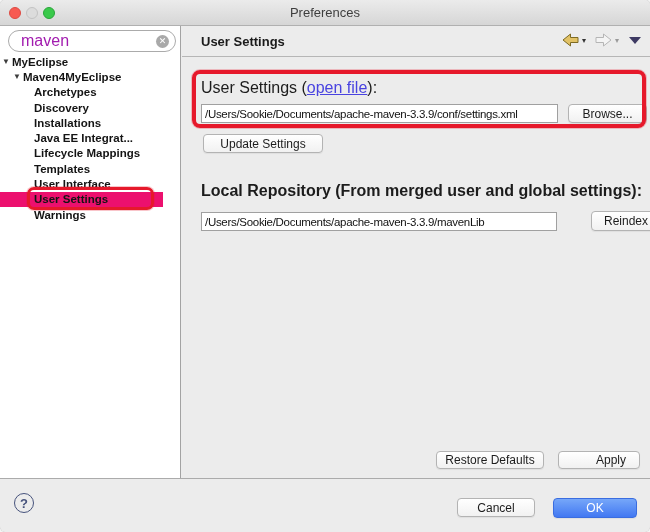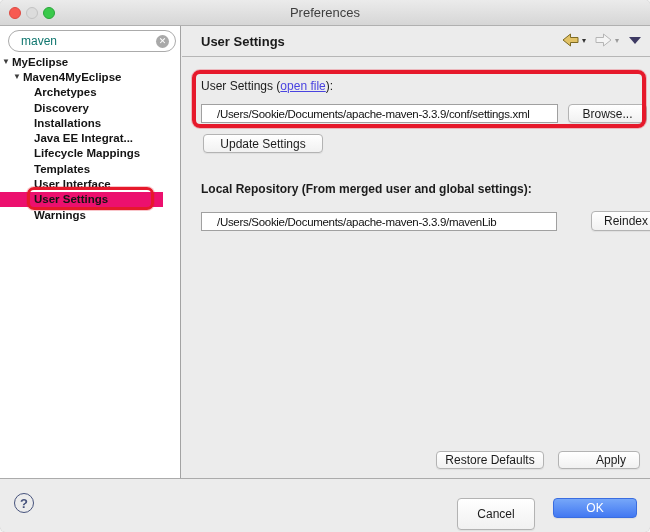--- a/index.html
+++ b/index.html
@@ -29,21 +29,21 @@
     position:absolute; left:0; top:26px; width:181px; height:452px;
     background:#ffffff; border-right:1px solid #a3a3a3;
   }
   .searchbox {
     position:absolute; left:8px; top:4px; width:168px; height:22px;
     background:#fff; border:1px solid #ababab; border-radius:11px;
   }
   .searchbox input {
     position:absolute; left:12px; top:2px; width:130px; height:16px;
     border:none; outline:none; font-family:"Liberation Sans",sans-serif;
-    font-size:12px; color:#0f766e; background:transparent;
+    font-size:16px; color:#a21caf; background:transparent;
   }
   .clear-btn {
     position:absolute; right:6px; top:4px; width:13px; height:13px; border-radius:50%;
     background:#a9a9a9; color:#fff; font-size:9px; line-height:13px; text-align:center;
     cursor:default;
   }
   .tree { position:absolute; left:0; top:28px; width:180px; }
   .tree-row {
     position:relative; height:15.3px; display:flex; align-items:center;
     font-size:11.5px; font-weight:bold; color:#141414; white-space:nowrap;
@@ -61,25 +61,25 @@
     background:#ececec;
   }
   .content-header {
     position:absolute; left:0; top:0; width:100%; height:31px;
     border-bottom:1px solid #b6b6b6; display:flex; align-items:center;
   }
   .content-title { margin-left:19px; font-size:13px; font-weight:bold; color:#1a1a1a; }
   .navgroup { position:absolute; right:8px; top:7px; display:flex; align-items:center; gap:3px; }
   .nav-dd { font-size:8px; color:#333; margin-right:6px; }
   .nav-dd.dis { color:#9a9a9a; }
-  .label { position:absolute; font-size:12px; color:#1c1c1c;text-align:right; }
+  .label { position:absolute; font-size:16px; color:#1c1c1c;text-align:right; }
   .link { color:#4943e0; text-decoration:underline; cursor:pointer; }
   .field {
     position:absolute; height:19px; background:#fff; border:1px solid #a0a0a0;
-    font-size:11.5px; letter-spacing:-0.3px; color:#111; padding:0 15px;
+    font-size:11.5px; letter-spacing:-0.3px; color:#111; padding:0 3px;
     display:flex; align-items:center; white-space:nowrap; overflow:hidden;
   }
   .btn {
     position:absolute; background:linear-gradient(#ffffff,#f1f1f1);
     border:1px solid #b3b3b3; border-radius:4px; font-family:"Liberation Sans",sans-serif;
     font-size:12px; color:#1c1c1c; text-align:center; cursor:default;
     display:flex; align-items:center; justify-content:center;
     box-shadow:0 1px 1px rgba(0,0,0,.06);
   }
   .btn.primary {
@@ -194,20 +194,20 @@
     <div class="label" style="left:19px; top:156px;font-weight:bold;">Local Repository (From merged user and global settings):</div>
     <div class="field" style="left:19px; top:186px; width:356px;">/Users/Sookie/Documents/apache-maven-3.3.9/mavenLib</div>
     <div class="btn" style="left:385px; top:185px; width:70px; height:20px;margin-left:24px;">Reindex</div>
 
     <div class="btn" style="left:254px; top:425px; width:108px; height:18px;">Restore Defaults</div>
     <div class="btn" style="left:376px; top:425px; width:82px; height:18px;padding-left:24px;">Apply</div>
   </div>
 
   <div class="bottombar">
     <div class="help-btn">?</div>
-    <div class="btn" style="left:457px; top:19px; width:78px; height:32px;">Cancel</div>
+    <div class="btn" style="left:457px; top:19px; width:78px; height:19px;">Cancel</div>
     <div class="btn primary" style="left:553px; top:19px; width:84px; height:20px;">OK</div>
   </div>
 
   <div class="annotation ann-tree"></div>
   <div class="annotation ann-form"></div>
 
 </div>
 
 </body></html>

